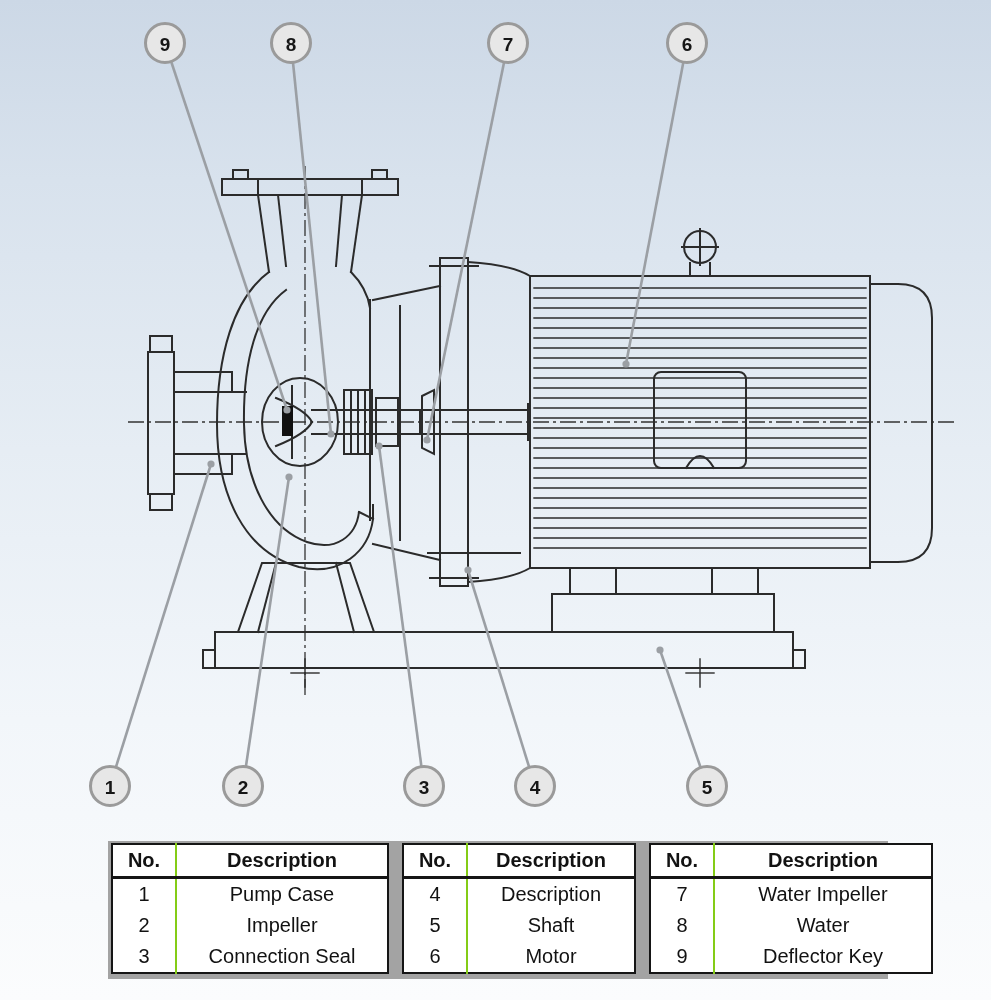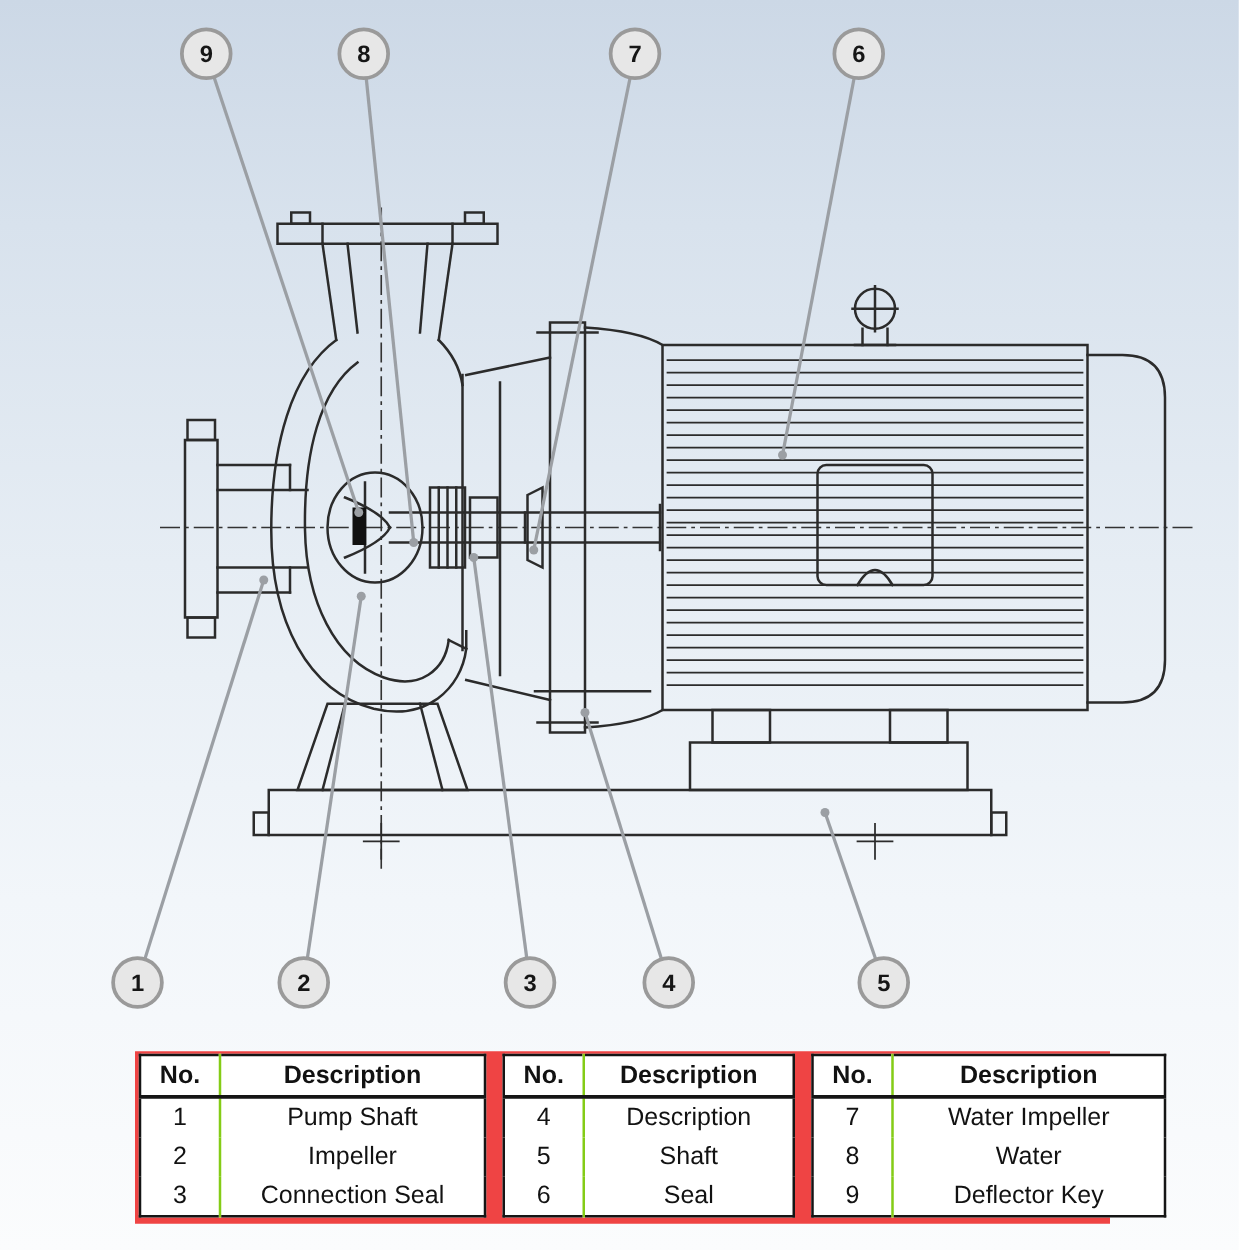--- a/index.html
+++ b/index.html
@@ -5,21 +5,21 @@
   html,body{margin:0;padding:0;}
   body{
     width:991px;height:1000px;overflow:hidden;
     font-family:"Liberation Sans",sans-serif;
     background:linear-gradient(180deg,#ccd8e6 0%,#d8e2ed 18%,#e6edf4 45%,#f2f6fa 72%,#fbfcfd 100%);
   }
   .stage{position:relative;width:991px;height:1000px;}
   #pump-svg{position:absolute;left:0;top:0;}
   .tables-panel{
     position:absolute;left:108px;top:841px;width:780px;height:138px;
-    background:#ef4444;display:flex;gap:13px;align-items:stretch;
+    background:#a3a3a3;display:flex;gap:13px;align-items:stretch;
     padding:2px 3px;box-sizing:border-box;
   }
   .parts-table{
     border-collapse:collapse;background:#fff;color:#121212;
     font-family:"Liberation Sans",sans-serif;flex:0 0 auto;height:130px;
     border:2px solid #151515;
   }
   .parts-table th, .parts-table td{padding:1px 10px;text-align:center;height:29px;white-space:nowrap;}
   .parts-table th + th, .parts-table td + td{border-left:2px solid #84cc16;}
   .parts-table thead tr{border-bottom:3px solid #151515;}
@@ -253,21 +253,21 @@
     <table class="parts-table" id="parts-table-0">
         <thead>
           <tr>
             <th>No.</th>
             <th>Description</th>
           </tr>
         </thead>
         <tbody>
           <tr>
             <td>1</td>
-            <td>Pump Shaft</td>
+            <td>Pump Case</td>
           </tr>
           <tr>
             <td>2</td>
             <td>Impeller</td>
           </tr>
           <tr>
             <td>3</td>
             <td>Connection Seal</td>
           </tr>
         </tbody>
@@ -283,21 +283,21 @@
           <tr>
             <td>4</td>
             <td>Description</td>
           </tr>
           <tr>
             <td>5</td>
             <td>Shaft</td>
           </tr>
           <tr>
             <td>6</td>
-            <td>Seal</td>
+            <td>Motor</td>
           </tr>
         </tbody>
       </table>
     <table class="parts-table" id="parts-table-2">
         <thead>
           <tr>
             <th>No.</th>
             <th>Description</th>
           </tr>
         </thead>

